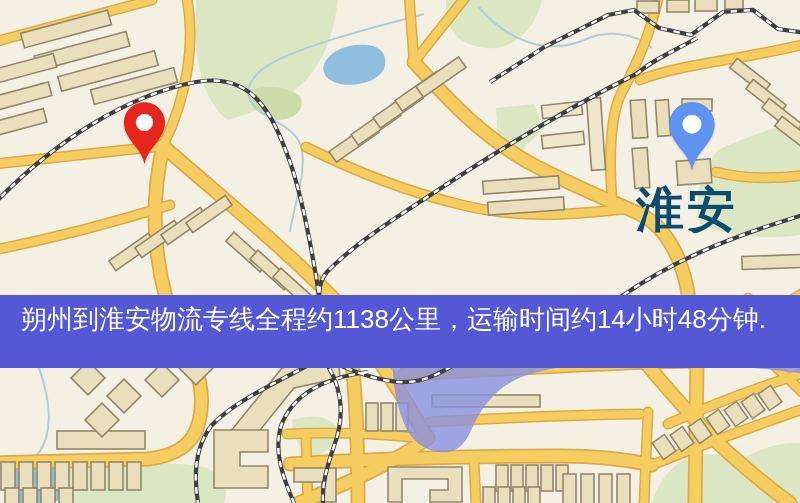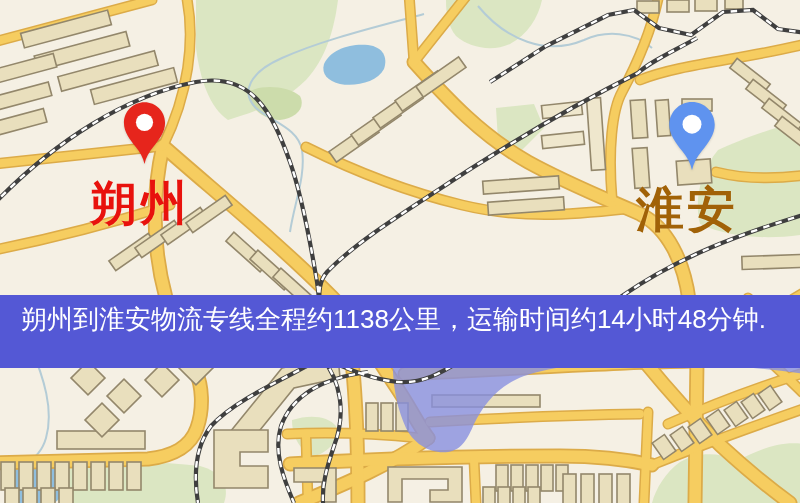--- a/index.html
+++ b/index.html
@@ -280,23 +280,22 @@
   <div class="banner" style="background-color: rgb(84, 88, 213);">
     <span>朔州到淮安物流专线全程约1138公里，运输时间约14小时48分钟.</span>
   </div>
 
   <div class="pin origin" title="">
     <svg viewBox="0 0 40 56" xmlns="http://www.w3.org/2000/svg">
       <path fill="#e6251c" d="M20 1.5 C10.3 1.5 2.5 9.3 2.5 19 C2.5 26.5 7.5 33 12.6 39.4 C16.3 44 18.9 48.6 20 54 C21.1 48.6 23.7 44 27.4 39.4 C32.5 33 37.5 26.5 37.5 19 C37.5 9.3 29.7 1.5 20 1.5 Z"></path>
       <circle cx="20" cy="18.5" r="7.3" fill="#ffffff"></circle>
     </svg>
   </div>
-  <div class="city-label origin" style="color: rgb(232, 18, 13);">朔州</div>
 
   <div class="pin dest" title="">
     <svg viewBox="0 0 40 56" xmlns="http://www.w3.org/2000/svg">
       <path fill="#5f93ef" d="M20 1.5 C10.3 1.5 2.5 9.3 2.5 19 C2.5 26.5 7.5 33 12.6 39.4 C16.3 44 18.9 48.6 20 54 C21.1 48.6 23.7 44 27.4 39.4 C32.5 33 37.5 26.5 37.5 19 C37.5 9.3 29.7 1.5 20 1.5 Z"></path>
       <circle cx="20" cy="18.5" r="7.3" fill="#ffffff"></circle>
     </svg>
   </div>
-  <div class="city-label dest" style="color: #a16207;">淮安</div>
+  <div class="city-label dest" style="color: #0c4a6e;">淮安</div>
 
 </div>
 
 </body></html>

